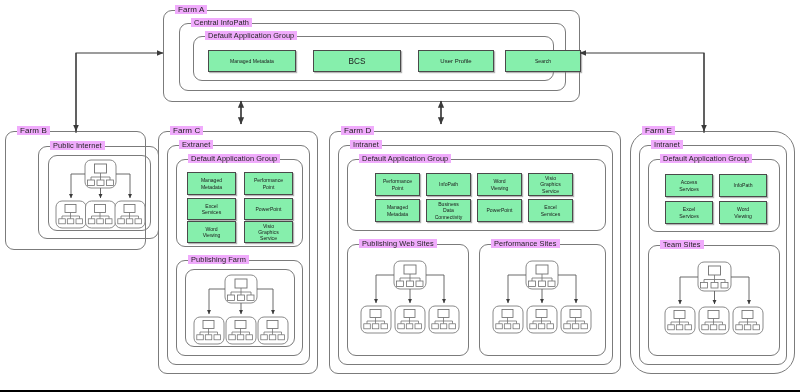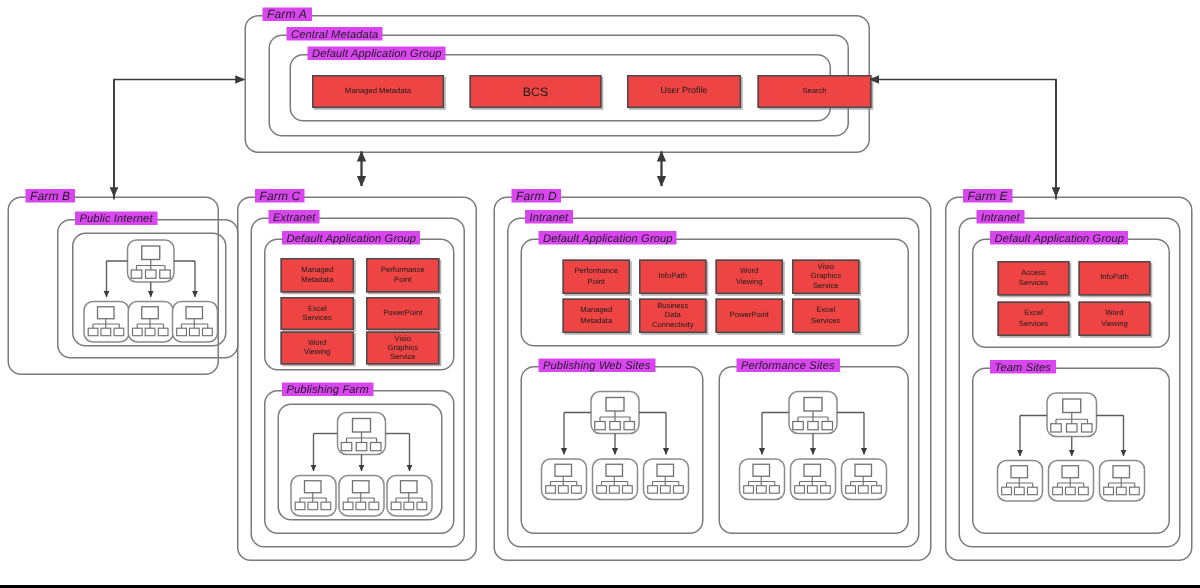--- a/index.html
+++ b/index.html
@@ -34,35 +34,34 @@
     border: 1px solid #7b7b7b;
     border-radius: 9px;
     background: transparent;
     box-sizing: border-box;
   }
   .grp > .cap {
     position: absolute;
     top: -6px;
     left: 11px;
     padding: 0 3px;
-    background: #d946ef;
+    background: #f0abfc;
     color: #1c1c1c;
     font-size: 7.4px;
     line-height: 9px;
     white-space: nowrap;
     letter-spacing: 0.1px;
-    font-style: italic;
   }
   .grp.big > .cap { font-size: 8px; }
 
   
   .svc {
     position: absolute;
     border: 1px solid #4a4a4a;
-    background: #ef4444;
+    background: #86efac;
     box-shadow: 1.2px 1.2px 0 rgba(120,120,120,0.55);
     box-sizing: border-box;
     display: flex;
     align-items: center;
     justify-content: center;
     text-align: center;
     color: #1a1a1a;
     font-size: 5.1px;
     line-height: 6.2px;
     padding: 10px;
@@ -101,21 +100,21 @@
     <g>
       <line x1="441" y1="124" x2="441" y2="101" stroke="#3a3a3a" stroke-width="1.2" marker-end="url(#ah)"></line>
       <line x1="441" y1="101" x2="441" y2="124" stroke="#3a3a3a" stroke-width="1.2" marker-end="url(#ah)"></line>
     </g>
   </svg>
 
   <div class="grp big" style="left:163px; top:10px; width:417px; height:92px;">
     <span class="cap">Farm A</span>
 
     <div class="grp" style="left:15px; top:12px; width:387px; height:68px;">
-      <span class="cap">Central Metadata</span>
+      <span class="cap">Central InfoPath</span>
 
       <div class="grp" style="left:13px; top:12px; width:361px; height:45px;">
         <span class="cap">Default Application Group</span>
 
         <div class="svc" style="left:14px; top:13px; width:88px; height:22px;">Managed Metadata</div>
         <div class="svc lg" style="left:119px; top:13px; width:88px; height:22px;">BCS</div>
         <div class="svc md" style="left:224px; top:13px; width:76px; height:22px;">User Profile</div>
         <div class="svc" style="left:311px; top:13px; width:76px; height:22px;">Search</div>
       </div>
     </div>
@@ -356,21 +355,21 @@
             <path d="M95.5,70.5 L95.5,74 M87,74 L104.5,74 M87,74 L87,76.8 M95.5,74 L95.5,76.8 M104.5,74 L104.5,76.8" stroke="#6f6f6f" stroke-width="0.75" fill="none"></path>
             <rect x="83.8" y="76.8" width="6.5" height="5" fill="#fff" stroke="#6f6f6f" stroke-width="0.75"></rect>
             <rect x="92.3" y="76.8" width="6.5" height="5" fill="#fff" stroke="#6f6f6f" stroke-width="0.75"></rect>
             <rect x="101" y="76.8" width="6.5" height="5" fill="#fff" stroke="#6f6f6f" stroke-width="0.75"></rect>
           </g>
         </svg>
       </div>
     </div>
   </div>
 
-  <div class="grp big" style="left:630px; top:131px; width:165px; height:243px;">
+  <div class="grp big" style="left:630px; top:131px; width:165px; height:243px;border-radius:21px;">
     <span class="cap">Farm E</span>
 
     <div class="grp" style="left:8px; top:13px; width:148px; height:220px;">
       <span class="cap">Intranet</span>
 
       <div class="grp" style="left:8px; top:13px; width:132px; height:73px;">
         <span class="cap">Default Application Group</span>
         <div class="svc" style="left:16px; top:14px; width:48px; height:23px;">Access Services</div>
         <div class="svc" style="left:70px; top:14px; width:48px; height:23px;">InfoPath</div>
         <div class="svc" style="left:16px; top:41px; width:48px; height:23px;">Excel Services</div>

